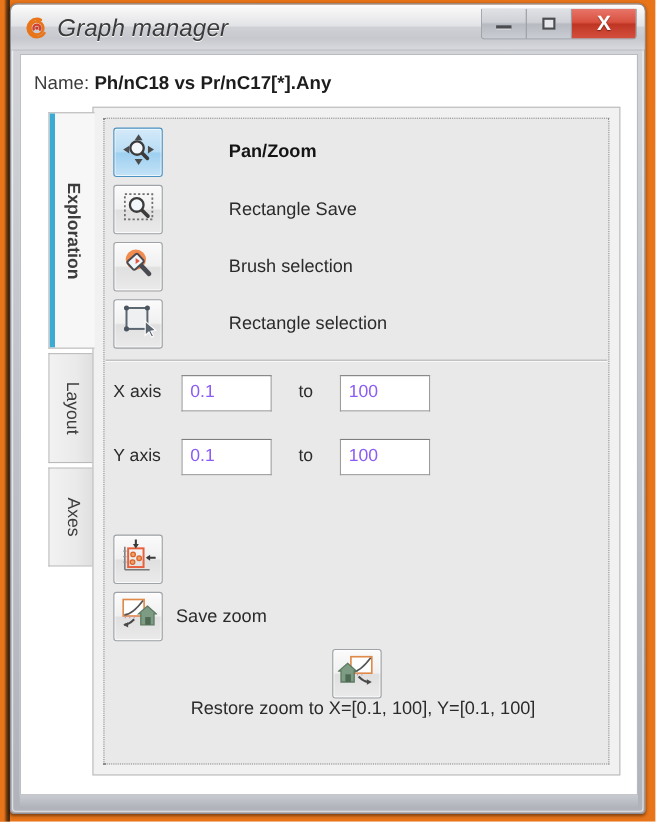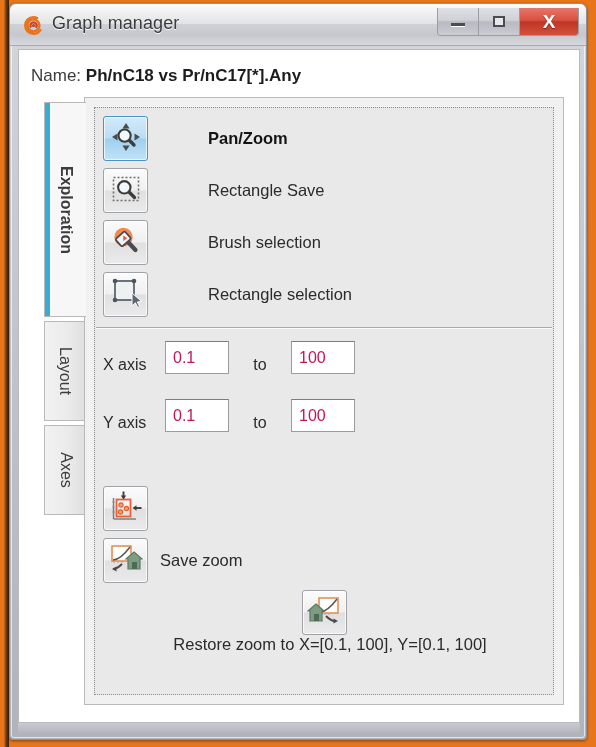--- a/index.html
+++ b/index.html
@@ -68,25 +68,26 @@
     border-bottom: 1px solid #a6a9b0;
   }
   .title-icon {
     position: absolute;
     left: 13px; top: 11px;
     width: 21px; height: 21px;
   }
   .title-text {
     position: absolute;
     left: 42px; top: 9px;
-    font-size: 18px;
+    font-size: 22px;
     color: #3b3b3b;
     letter-spacing: .1px;
     white-space: nowrap;
     text-shadow: 0 1px 0 rgba(255,255,255,.9);
+    font-style: italic;
   }
 
   
   .winbtns {
     position: absolute;
     right: 9px; top: 4px;
     height: 27px;
     display: flex;
     align-items: stretch;
     border: 1px solid #9a9da4;
@@ -267,41 +268,41 @@
   }
 
   
   .axissection {
     position: absolute;
     left: 8px;
     right: 8px;
   }
   .axisrow {
     display: flex;
-    align-items: flex-end;
+    align-items: center;
     height: 34px;
     margin-bottom: 24px;
   }
   .axisrow:last-child { margin-bottom: 0; }
   .axislabel {
     width: 62px;
     font-size: 16px;
     color: #2b2b2b;
     flex: none;
   }
   .axisinput {
-    width: 64px;
+    width: 82px;
     height: 33px;
     box-sizing: border-box;
     background: #ffffff;
     border: 1px solid #9c9c9c;
     border-top-color: #7d7d7d;
     font-family: "Liberation Sans", sans-serif;
     font-size: 16px;
-    color: #be185d;
+    color: #8b5cf6;
     padding: 0 7px;
     outline: none;
     flex: none;
   }
   .axisto {
     width: 62px;
     text-align: center;
     font-size: 16px;
     color: #2b2b2b;
     flex: none;

